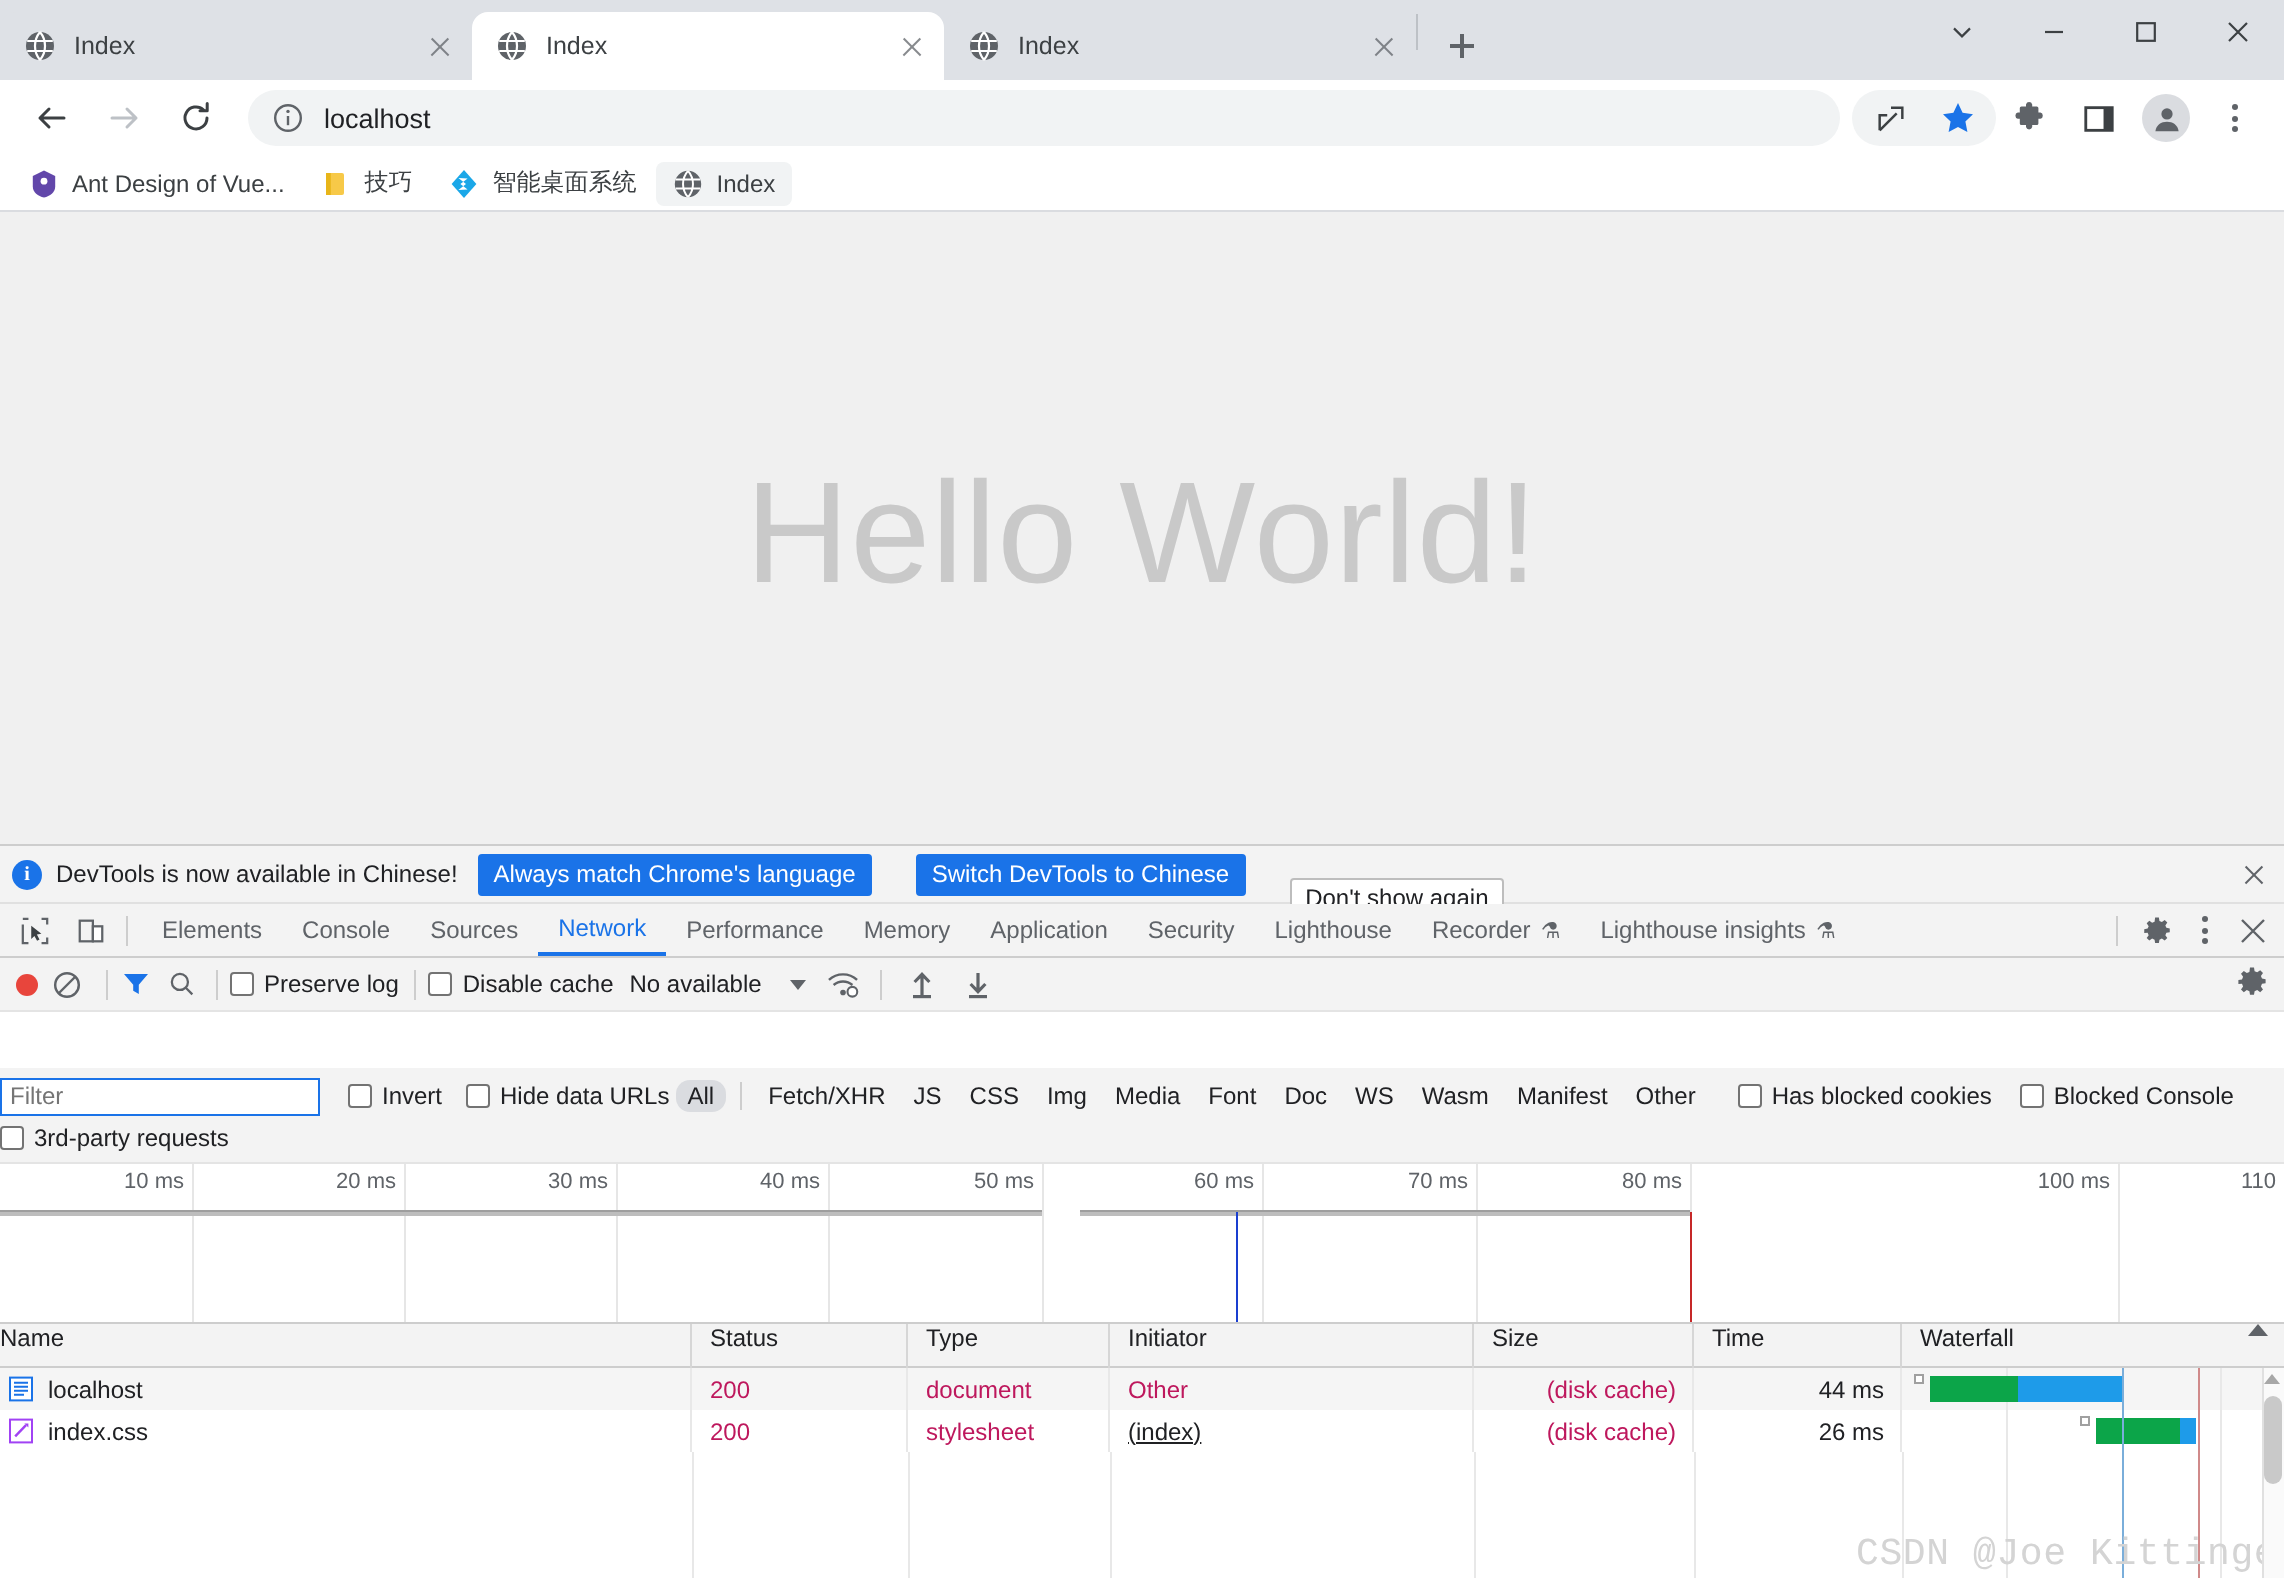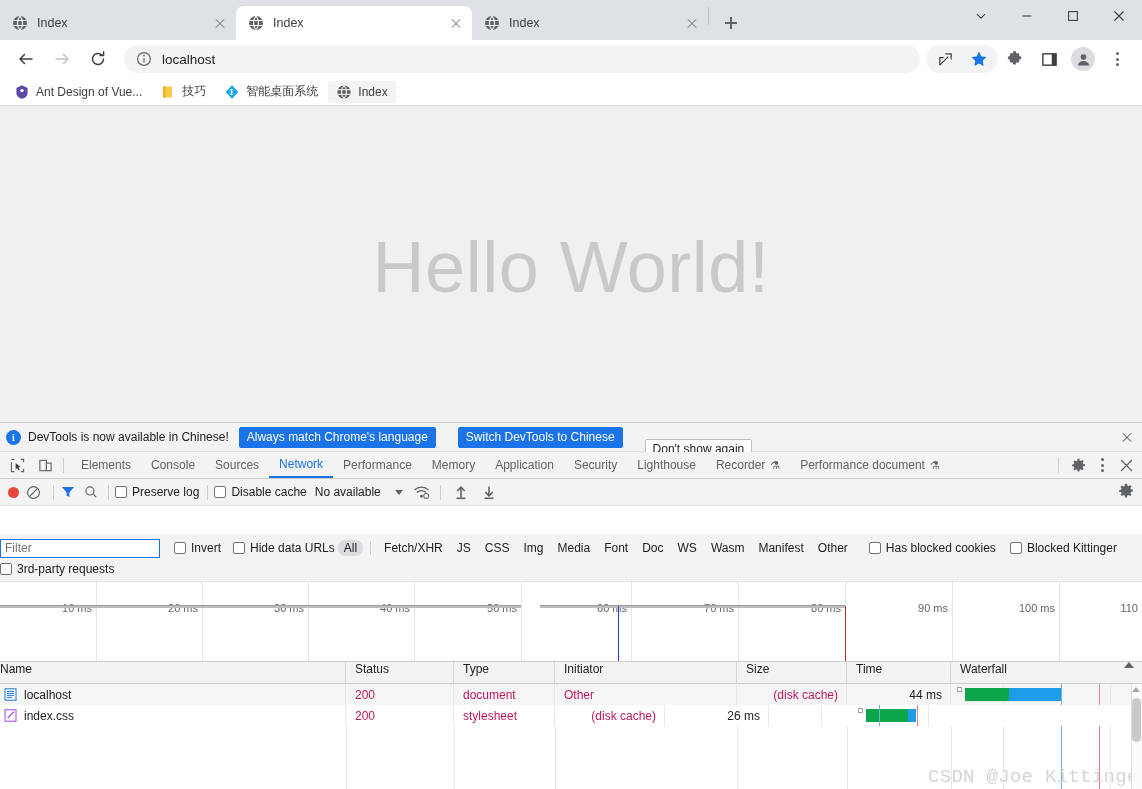--- a/index.html
+++ b/index.html
@@ -275,21 +275,21 @@
   .overview {
     height: 80px; background:#fff;
     border-bottom:1px solid #cdcdcd;
     position:relative; overflow:hidden;
   }
   .ovl-tick {
     position:absolute; top:0; height:80px;
     border-right:1px solid #e6e6e6;
   }
   .ovl-tick span{
-    position:absolute; right:4px; top:20px;
+    position:absolute; right:4px; top:3px;
     font-size:11px; color:#5f6368; white-space:nowrap;
   }
   .ovl-band {
     position:absolute; left:0; top:23px; height:3px;
     background:#bdbdbd; border-top:1px solid #9e9e9e;
   }
   .ovl-vline { position:absolute; top:24px; width:1px; height:56px; }
 
   
   .net-table { position:absolute; left:0; top:0; width:1142px; }
@@ -580,21 +580,21 @@
           <span>Security</span>
         </div>
       <div class="dt-tab">
           <span>Lighthouse</span>
         </div>
       <div class="dt-tab">
         <span>Recorder</span>
         <span class="flask">⚗</span>
       </div>
       <div class="dt-tab">
-        <span>Performance document</span>
+        <span>Lighthouse insights</span>
         <span class="flask">⚗</span>
       </div>
 
       <div class="dt-right">
         <div class="dt-vsep"></div>
         <div class="dt-ic">
           <svg width="15" height="15" viewBox="0 0 16 16">
               <path d="M8 5.1A2.9 2.9 0 108 10.9 2.9 2.9 0 008 5.1zm0 1.6a1.3 1.3 0 110 2.6 1.3 1.3 0 010-2.6z" fill="#5f6368"></path>
               <path d="M7 .8h2l.3 1.8 1.3.55 1.5-1.05 1.4 1.4-1.05 1.5.55 1.3 1.8.3v2l-1.8.3-.55 1.3 1.05 1.5-1.4 1.4-1.5-1.05-1.3.55-.3 1.8H7l-.3-1.8-1.3-.55-1.5 1.05-1.4-1.4 1.05-1.5-.55-1.3L1.2 9V7l1.8-.3.55-1.3L2.5 3.9l1.4-1.4 1.5 1.05 1.3-.55z" fill="#5f6368"></path>
             </svg>
@@ -698,21 +698,21 @@
         <span class="ftype">WS</span>
         <span class="ftype">Wasm</span>
         <span class="ftype">Manifest</span>
         <span class="ftype">Other</span>
         <label class="cb" style="margin-left:14px">
           <span class="box"></span>
           <span>Has blocked cookies</span>
         </label>
         <label class="cb" style="margin-left:12px">
           <span class="box"></span>
-          <span>Blocked Kittinger</span>
+          <span>Blocked Console</span>
         </label>
       </div>
       <div class="filter-row2">
         <label class="cb">
           <span class="box"></span>
           <span>3rd-party requests</span>
         </label>
       </div>
     </div>
 
@@ -733,23 +733,20 @@
           <span>50 ms</span>
         </div>
       <div class="ovl-tick" style="left:522px;width:110px">
           <span>60 ms</span>
         </div>
       <div class="ovl-tick" style="left:632px;width:107px">
           <span>70 ms</span>
         </div>
       <div class="ovl-tick" style="left:739px;width:107px">
           <span>80 ms</span>
-        </div>
-      <div class="ovl-tick" style="left:846px;width:107px">
-          <span>90 ms</span>
         </div>
       <div class="ovl-tick" style="left:953px;width:107px">
           <span>100 ms</span>
         </div>
       <div class="ovl-tick" style="left:1060px;width:82px;border-right:none">
           <span>110</span>
         </div>
 
       <div class="ovl-band" style="left:0;width:521px"></div>
       <div class="ovl-band" style="left:540px;width:305px"></div>
@@ -816,20 +813,23 @@
             <svg width="13" height="13" viewBox="0 0 13 13">
                 <rect x="1" y="0.8" width="11" height="11.4" stroke="#a142f4" stroke-width="1" fill="#fff"></rect>
                 <path d="M3.6 9.2L9 3.6" stroke="#a142f4" stroke-width="1.2"></path>
                 <path d="M8.2 2.8h2v2z" fill="#a142f4"></path>
               </svg>
           </span>
           <span>index.css</span>
         </div>
         <div class="td muted" style="width:108px">200</div>
         <div class="td muted" style="width:101px">stylesheet</div>
+        <div class="td" style="width:182px">
+          <span class="lnk">(index)</span>
+        </div>
         <div class="td right muted" style="width:110px">(disk cache)</div>
         <div class="td right" style="width:104px">26 ms</div>
         <div class="wf-cell">
           <div class="wf-grid" style="left:52px"></div>
           <div class="wf-grid" style="left:159px"></div>
           <div class="wf-tick" style="left:89px"></div>
           <div class="wf-bar" style="left:97px;width:42px;background:#0ca549"></div>
           <div class="wf-bar" style="left:139px;width:8px;background:#1e9be9"></div>
           <div class="wf-blue" style="left:110px;top:0;height:21px;background:#7aaeda"></div>
           <div class="wf-red" style="left:148px;top:0;height:21px;background:#d08a8a"></div>

